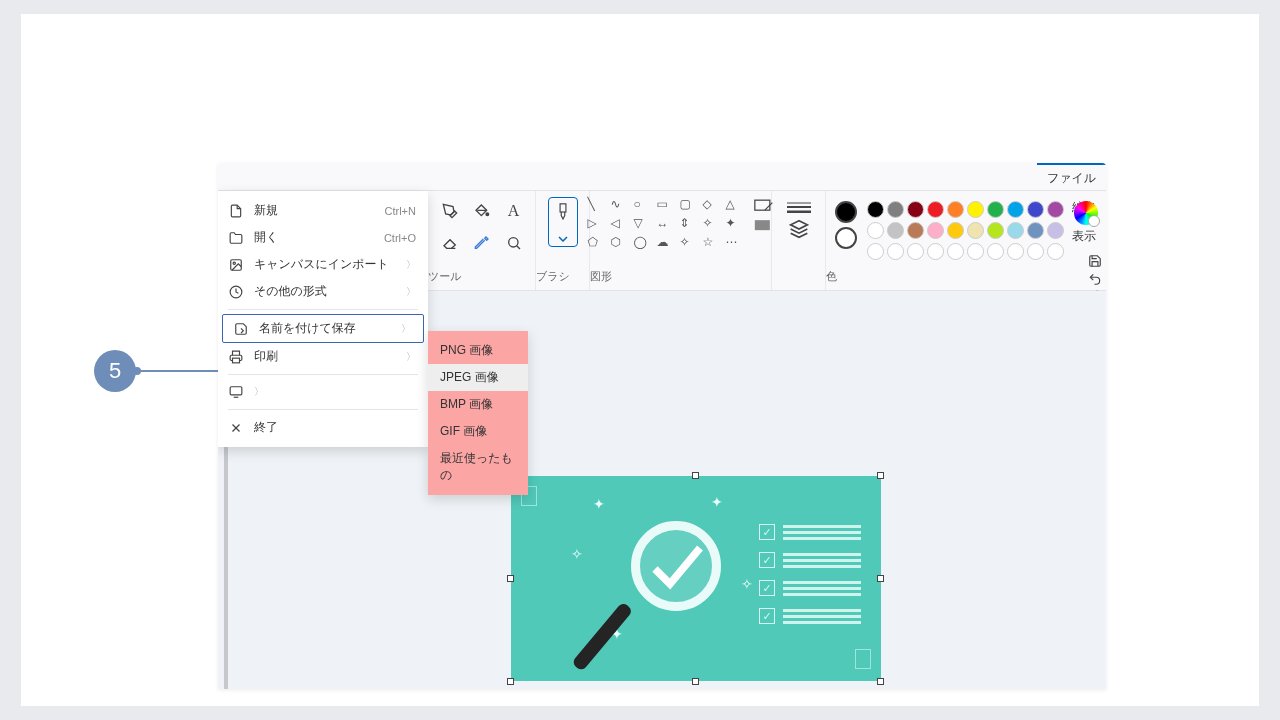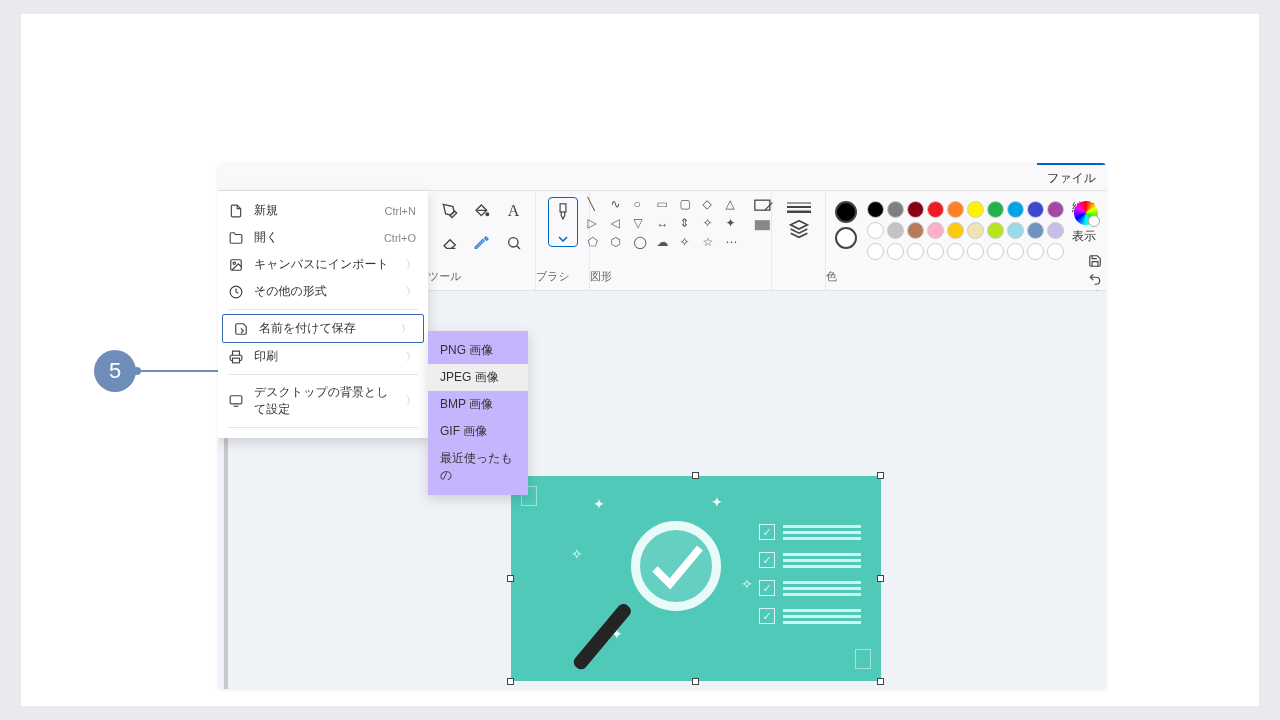--- a/index.html
+++ b/index.html
@@ -202,21 +202,21 @@
 .fm-arrow { font-size: 10px; color: #999; }
 .fm-sep {
   height: 1px; background: #e5e5e5;
   margin: 4px 10px;
 }
 
 .sub-menu {
   position: absolute;
   left: 210px; top: 168px;
   width: 100px;
-  background: #c4b5fd;
+  background: #fca5a5;
   box-shadow: 0 4px 12px rgba(0,0,0,0.15);
   padding: 6px 0;
   z-index: 21;
 }
 .sub-menu .sm-item {
   padding: 5px 12px;
   font-size: 12px;
   cursor: default;
 }
 .sub-menu .sm-item.hover {
@@ -543,24 +543,32 @@
         <span class="fm-arrow">〉</span>
       </div>
       <div class="fm-sep"></div>
       <div class="fm-item">
         <span class="fm-icon">
             <svg width="14" height="14" viewBox="0 0 24 24" fill="none" stroke="#444" stroke-width="2">
               <rect x="2" y="3" width="20" height="14" rx="2"></rect>
               <line x1="8" y1="21" x2="16" y2="21"></line>
             </svg>
           </span>
-        <span class="fm-label">デスクトップの背景として設定</span>
         <span class="fm-arrow">〉</span>
       </div>
       <div class="fm-sep"></div>
+      <div class="fm-item">
+        <span class="fm-icon">
+            <svg width="14" height="14" viewBox="0 0 24 24" fill="none" stroke="#444" stroke-width="2">
+              <line x1="18" y1="6" x2="6" y2="18"></line>
+              <line x1="6" y1="6" x2="18" y2="18"></line>
+            </svg>
+          </span>
+        <span class="fm-label">終了</span>
+      </div>
     </div>
 
     <div class="sub-menu">
       <div class="sm-item">PNG 画像</div>
       <div class="sm-item hover">JPEG 画像</div>
       <div class="sm-item">BMP 画像</div>
       <div class="sm-item">GIF 画像</div>
       <div class="sm-item">最近使ったもの</div>
     </div>
 

